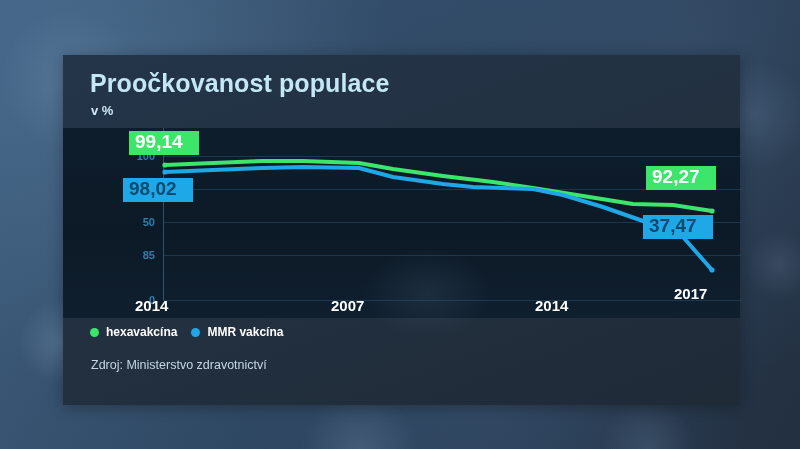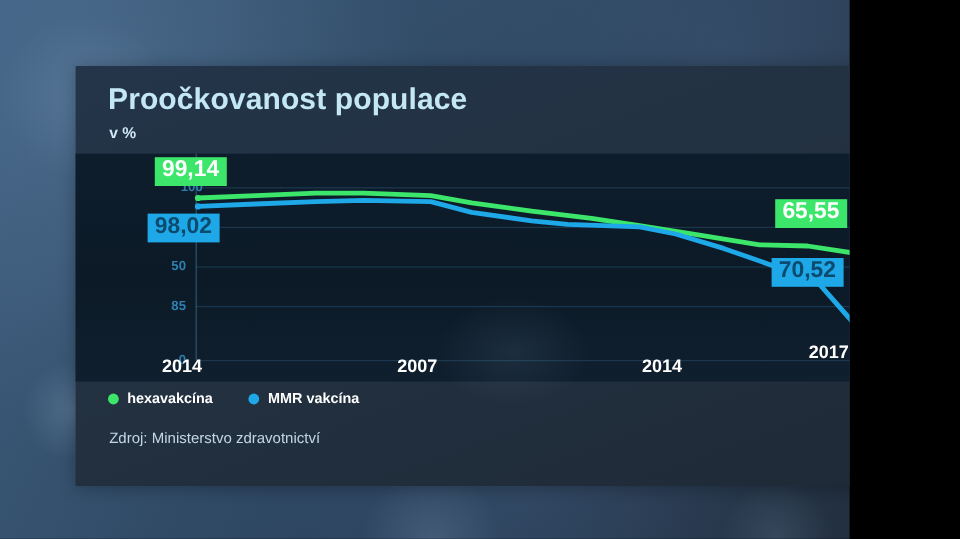--- a/index.html
+++ b/index.html
@@ -9,21 +9,21 @@
   }
   body {
     width: 800px;
     height: 449px;
     overflow: hidden;
     font-family: "Liberation Sans", sans-serif;
   }
 
   #stage {
     position: relative;
-    width: 708px;
+    width: 800px;
     height: 449px;
     overflow: hidden;
     background:
       radial-gradient(circle at 12% 18%, rgba(120,160,200,0.22) 0%, rgba(120,160,200,0) 38%),
       radial-gradient(circle at 86% 10%, rgba(110,150,195,0.16) 0%, rgba(110,150,195,0) 42%),
       radial-gradient(circle at 62% 88%, rgba(90,130,175,0.18) 0%, rgba(90,130,175,0) 40%),
       linear-gradient(118deg, #3f5f80 0%, #36526f 26%, #2d4560 50%, #283b52 72%, #222f3f 100%);
   }
 
   
@@ -130,36 +130,36 @@
     height: 350px;
     overflow: visible;
   }
 
   
   .callout {
     position: absolute;
     font-size: 19px;
     font-weight: bold;
     color: #ffffff;
-    padding: 1px 6px 3px 6px;
+    padding: 1px 16px 3px 6px;
     white-space: nowrap;
     line-height: 1.05;
     text-align: center;
   }
   .callout.green { background: #3ce66a; color: #ffffff; }
   .callout.blue  { background: #1ea8e8; color: #0c4a6e; }
 
   
   #legend {
     position: absolute;
     left: 27px;
     top: 270px;
     display: flex;
     align-items: center;
-    gap: 30px;
+    gap: 14px;
   }
   .legend-item { display: flex; align-items: center; gap: 7px; }
   .legend-dot { width: 9px; height: 9px; border-radius: 50%; display: inline-block; }
   .legend-dot.green { background: #3ce66a; }
   .legend-dot.blue  { background: #1ea8e8; }
   .legend-text {
     font-size: 12px;
     font-weight: bold;
     color: #ffffff;
   }
@@ -196,42 +196,42 @@
     </div>
 
     <div class="axisline-y" style="top:73px; height:172px;"></div>
 
     <div class="gridline" style="top:101px;"></div>
     <div class="gridline" style="top:134px;"></div>
     <div class="gridline" style="top:167px;"></div>
     <div class="gridline" style="top:200px;"></div>
     <div class="gridline" style="top:245px;"></div>
 
-    <div class="ylabel" style="left:72px; top:95px;">100</div>
+    <div class="ylabel" style="left:58px; top:95px;">100</div>
     <div class="ylabel" style="left:58px; top:128px;">95</div>
     <div class="ylabel" style="left:58px; top:161px;">50</div>
     <div class="ylabel" style="left:58px; top:194px;">85</div>
     <div class="ylabel" style="left:58px; top:239px;">0</div>
 
     <svg id="chartsvg" viewBox="0 0 677 350" preserveAspectRatio="none">
 
       <polyline fill="none" stroke="#3ce66a" stroke-width="4" stroke-linecap="round" stroke-linejoin="round" points="102,110 150,108 200,106 240,106 296,108 330,114 380,121 430,127 470,133 520,141 570,149 610,150 649,156"></polyline>
 
       <polyline fill="none" stroke="#1ea8e8" stroke-width="4" stroke-linecap="round" stroke-linejoin="round" points="102,117 150,115 200,113 240,112 296,113 330,122 380,129 410,132 470,134 500,140 540,152 580,166 620,182 649,215"></polyline>
 
       <circle cx="102" cy="110" r="2.6" fill="#3ce66a"></circle>
       <circle cx="102" cy="117" r="2.6" fill="#1ea8e8"></circle>
       <circle cx="649" cy="156" r="2.6" fill="#3ce66a"></circle>
       <circle cx="649" cy="215" r="2.6" fill="#1ea8e8"></circle>
     </svg>
 
     <div class="callout green" style="left:66px;  top:76px;">99,14</div>
     <div class="callout blue" style="left:60px;  top:123px;">98,02</div>
-    <div class="callout green" style="left:583px; top:111px;">65,55</div>
-    <div class="callout blue" style="left:580px; top:160px;">70,52</div>
+    <div class="callout green" style="left:583px; top:111px;">92,27</div>
+    <div class="callout blue" style="left:580px; top:160px;">37,47</div>
 
     <div class="xlabel" style="left:72px;  top:242px;">2014</div>
     <div class="xlabel" style="left:268px; top:242px;">2007</div>
     <div class="xlabel" style="left:440px; top:242px;margin-left:32px;">2014</div>
     <div class="xlabel" style="left:611px; top:230px;">2017</div>
 
     <div id="legend">
       <div class="legend-item">
         <span class="legend-dot green"></span>
         <span class="legend-text">hexavakcína</span>

